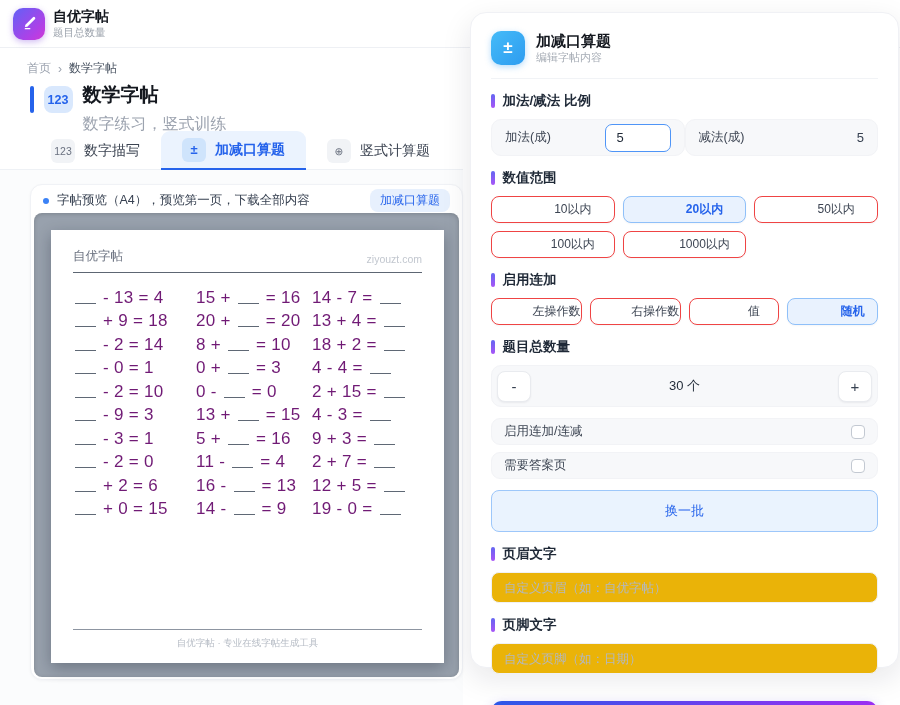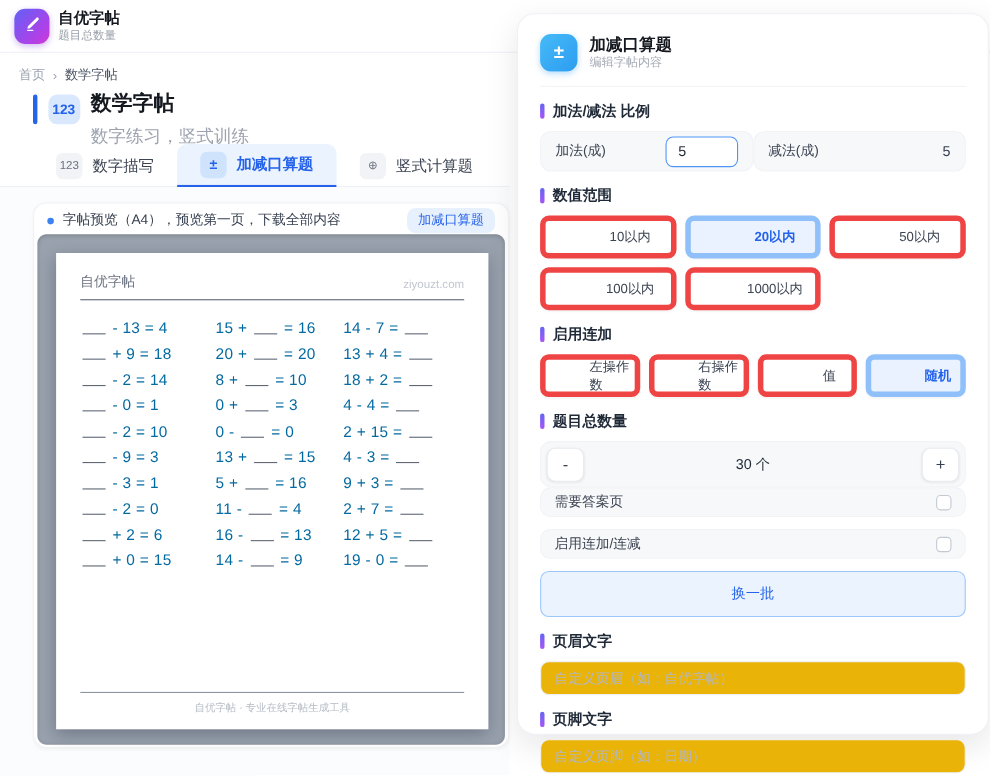--- a/index.html
+++ b/index.html
@@ -10,21 +10,21 @@
   .topbar { position:absolute; top:0; left:0; width:900px; height:48px; background:#fff; border-bottom:1px solid #eef0f4; z-index:1; }
   .logo { position:absolute; top:8px; left:13px; width:32px; height:32px; border-radius:10px;
           background:linear-gradient(135deg,#6d5cf4 10%,#b33fe6 75%,#d23ad2 100%);
           display:flex; align-items:center; justify-content:center; box-shadow:0 2px 6px rgba(120,60,220,.35); }
   .logo-txt { position:absolute; top:7px; left:53px; }
   .logo-title { font-size:14px; font-weight:bold; color:#14181f; line-height:18px; }
   .logo-sub { font-size:10.5px; color:#9aa1ab; line-height:14px; }
 
   
   .left-bg { position:absolute; top:170px; left:0; width:463px; height:535px; background:#fbfcfd; }
-  .breadcrumb { position:absolute; top:60px; left:17px; font-size:12px; color:#9ca3af; display:flex; gap:7px; align-items:center; z-index:2;}
+  .breadcrumb { position:absolute; top:60px; left:27px; font-size:12px; color:#9ca3af; display:flex; gap:7px; align-items:center; z-index:2;}
   .breadcrumb .cur { color:#4b5563; }
   .pagehead { position:absolute; top:84px; left:30px; display:flex; gap:10px; z-index:2;}
   .pbar { width:3.5px; height:27px; border-radius:2px; background:#2563eb; margin-top:2px; }
   .pbadge { width:29px; height:27px; margin-top:2px; border-radius:8px; background:#d9e8fd; color:#2563eb;
             font-size:12.5px; font-weight:bold; display:flex; align-items:center; justify-content:center; }
   .ptitle { font-size:19px; font-weight:bold; color:#14181f; line-height:22px; }
   .psub { font-size:16px; color:#9ca3af; margin-top:8px; }
 
   .tabs { position:absolute; top:131px; left:30px; height:39px; display:flex; z-index:2; }
   .tab { display:flex; align-items:center; gap:9px; padding:0 21px; font-size:14px; color:#3c4452; cursor:pointer; }
@@ -42,21 +42,21 @@
   .pv-text { margin-left:8px; font-size:12.5px; color:#374151; }
   .pv-badge { margin-left:auto; background:#e7f0fd; color:#2563eb; font-size:12px; padding:3px 10px; border-radius:8px; }
   .pv-gray { height:464px; background:#98a1ad; border-radius:8px; position:relative; box-shadow:inset 0 1px 4px rgba(0,0,0,.18); }
 
   .sheet { position:absolute; left:17px; top:17px; width:393px; height:433px; background:#fff;
            box-shadow:0 5px 14px rgba(17,24,39,.30); padding:18px 22px; }
   .sheet-head { display:flex; justify-content:space-between; align-items:flex-end; border-bottom:1.5px solid #5d6673; padding-bottom:7px; }
   .sheet-head .lft { font-size:12.5px; color:#6b7280; }
   .sheet-head .rgt { font-size:10.5px; color:#c2c7cf; }
   .problems { margin-top:13px; display:grid; grid-template-columns:123px 116px 1fr; grid-auto-rows:23.5px; }
-  .prob { display:flex; align-items:center; font-size:14px; color:#0369a1; letter-spacing:.3px; white-space:pre; }
+  .prob { display:flex; align-items:center; font-size:17px; color:#701a75; letter-spacing:.3px; white-space:pre; }
   .blank { display:inline-block; width:21px; height:12px; border-bottom:1.5px solid #5f6875; margin:0 2px; vertical-align:-2px; }
   .sheet-foot { position:absolute; left:22px; right:22px; bottom:13px; border-top:1px solid #8d95a1; padding-top:7px;
                 text-align:center; font-size:9.5px; color:#b6bcc5; }
 
   
   .panel { position:absolute; top:12px; left:470px; width:429px; height:656px; background:#fff; border:1px solid #f0f1f5;
            border-radius:16px; box-shadow:0 10px 30px rgba(16,24,40,.10); padding:18px 20px 4px; z-index:3; }
   .p-head { display:flex; align-items:center; gap:11px; padding-bottom:13px; border-bottom:1px solid #f1f3f6; }
   .p-ic { width:34px; height:34px; border-radius:10px; background:linear-gradient(135deg,#45bbf8,#2d9cf0);
           color:#fff; font-size:17px; font-weight:bold; display:flex; align-items:center; justify-content:center;
@@ -69,21 +69,21 @@
 
   .ratio-row { display:grid; grid-template-columns:1fr 1fr; }
   .rcard { background:#f7f8fa; border:1px solid #f2f3f6; border-radius:10px; height:37px; display:flex; align-items:center;
            justify-content:space-between; padding:0 13px; font-size:12.5px; color:#3c4452; }
   .rinput { width:66px; height:28px; border:1.5px solid #4f95f7; border-radius:7px; background:#fff; padding-left:11px;
             font-size:13px; color:#1f2937; font-family:inherit; outline:none; }
   .rval { font-size:13px; color:#374151; }
 
   .btn-grid3 { display:grid; grid-template-columns:repeat(3,1fr); gap:8px; }
   .btn-grid4 { display:grid; grid-template-columns:repeat(4,1fr); gap:8px; }
-  .opt { height:39px; display:flex; align-items:center; justify-content:center; background:#fff; border:5px solid #ef4444;
+  .opt { height:27px; display:flex; align-items:center; justify-content:center; background:#fff; border:1px solid #ef4444;
          border-radius:8px; font-size:12px; color:#3c4452; box-shadow:0 1px 2px rgba(16,24,40,.04); cursor:pointer;padding-left:40px; }
   .opt.active { background:#e9f2fe; border-color:#8fc0f9; color:#2563eb; font-weight:bold; }
 
   .stepper { background:#f7f8fa; border:1px solid #f2f3f6; border-radius:10px; height:42px; display:flex; align-items:center; padding:0 5px; }
   .step-btn { width:34px; height:31px; background:#fff; border:1px solid #e9ebef; border-radius:8px;
               box-shadow:0 1px 2px rgba(16,24,40,.06); font-size:15px; color:#374151; display:flex; align-items:center;
               justify-content:center; cursor:pointer; }
   .step-val { flex:1; text-align:center; font-size:13px; color:#1f2937; }
 
   .trow { background:#f7f8fa; border:1px solid #f2f3f6; border-radius:9px; height:27px; display:flex; align-items:center;
@@ -241,26 +241,26 @@
       <div class="opt active">随机</div>
     </div>
 
     <div class="sec">题目总数量</div>
     <div class="stepper">
       <div class="step-btn">-</div>
       <div class="step-val">30 个</div>
       <div class="step-btn">+</div>
     </div>
 
+    <div class="trow" style="margin-top:11px;">
+      <span>启用连加/连减</span>
+      <span class="cbx"></span>
+    </div>
     <div class="trow">
       <span>需要答案页</span>
-      <span class="cbx"></span>
-    </div>
-    <div class="trow" style="margin-top:11px;">
-      <span>启用连加/连减</span>
       <span class="cbx"></span>
     </div>
 
     <div class="refresh">换一批</div>
 
     <div class="sec">页眉文字</div>
     <input class="txt-input" type="text" placeholder="自定义页眉（如：自优字帖）" style="">
 
     <div class="sec">页脚文字</div>
     <input class="txt-input" type="text" placeholder="自定义页脚（如：日期）" style="">

